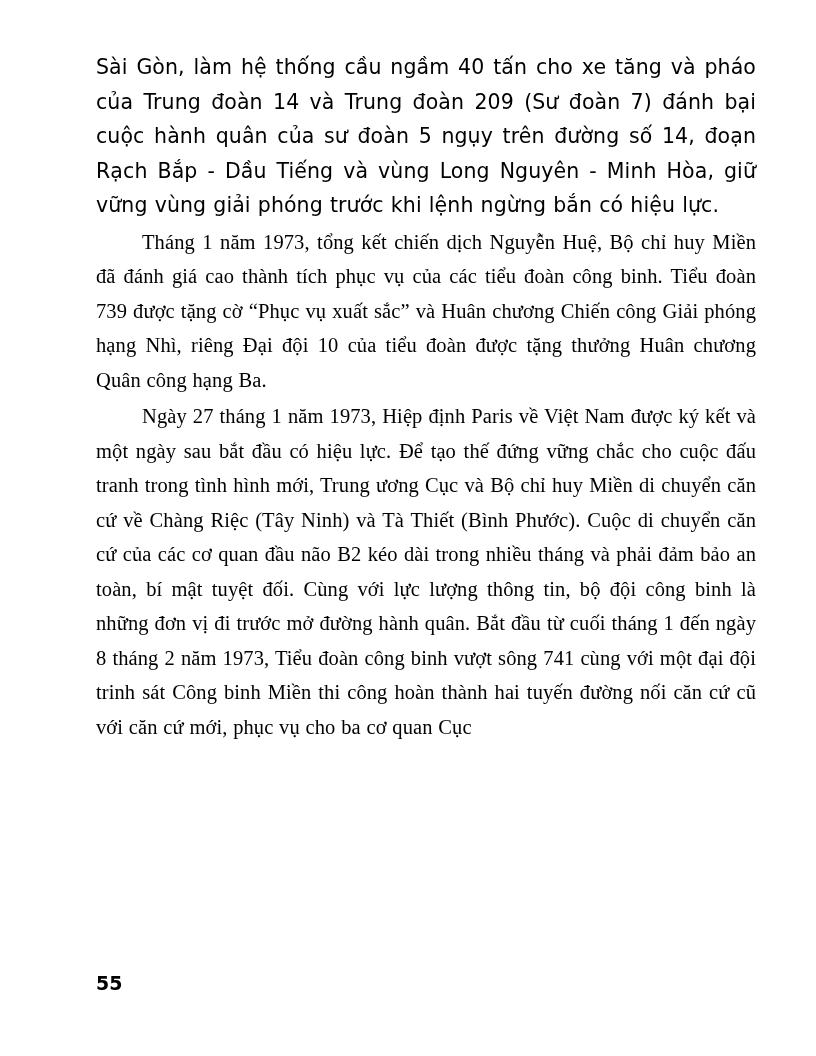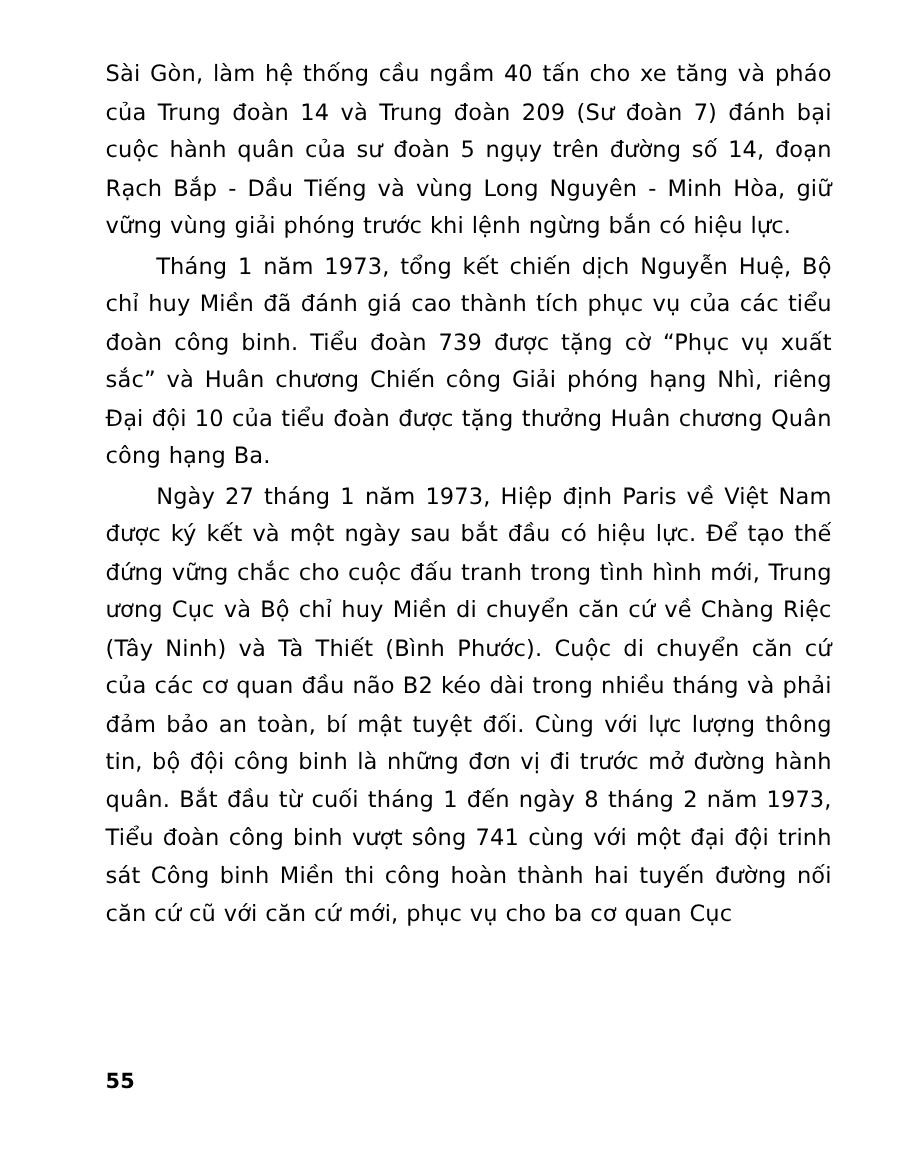--- a/index.html
+++ b/index.html
@@ -37,20 +37,21 @@
     line-height: 34.5px;
     letter-spacing: 0.1px;
     word-spacing: 0.5px;
     font-weight: 500;
   }
   p.para + p.para {
     margin-top: 2px;
   }
   p.indent {
     text-indent: 46px;
+    font-family: Liberation Serif, serif;
   }
   .page-number {
     position: absolute;
     left: 96px;
     top: 972px;
     font-size: 19px;
     font-weight: bold;
     font-family: "DejaVu Sans", sans-serif;
   }
 </style>

